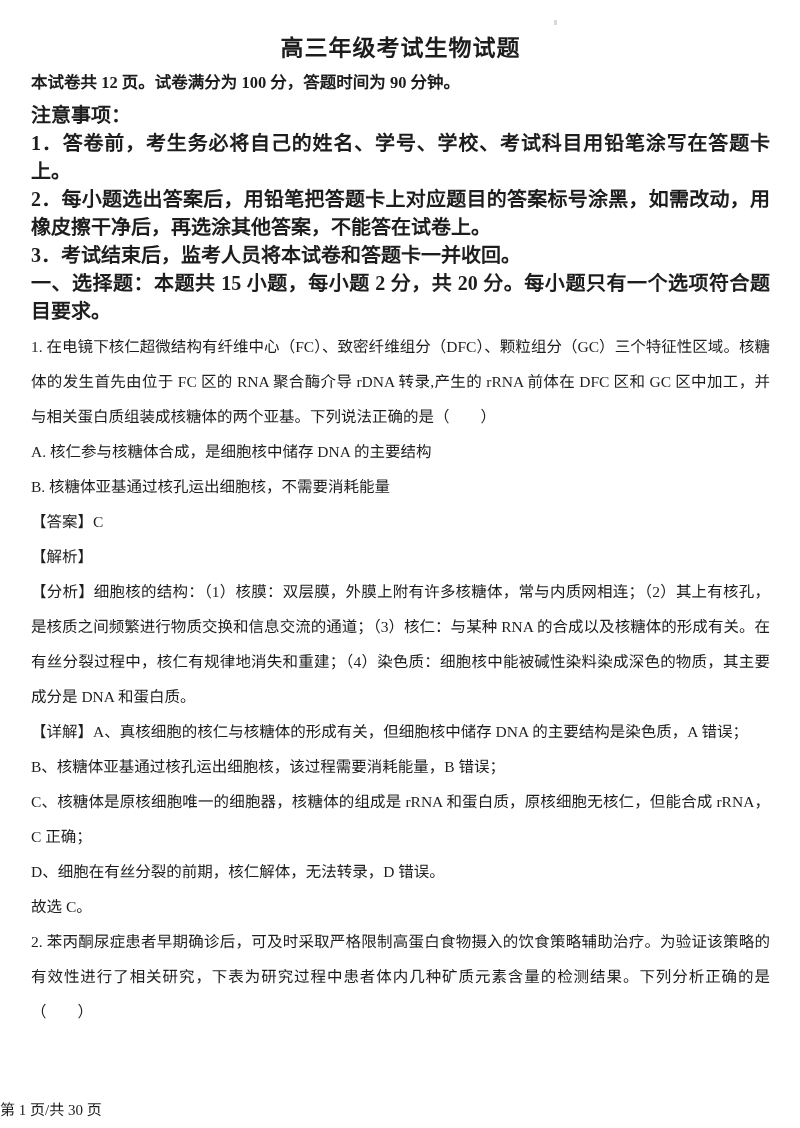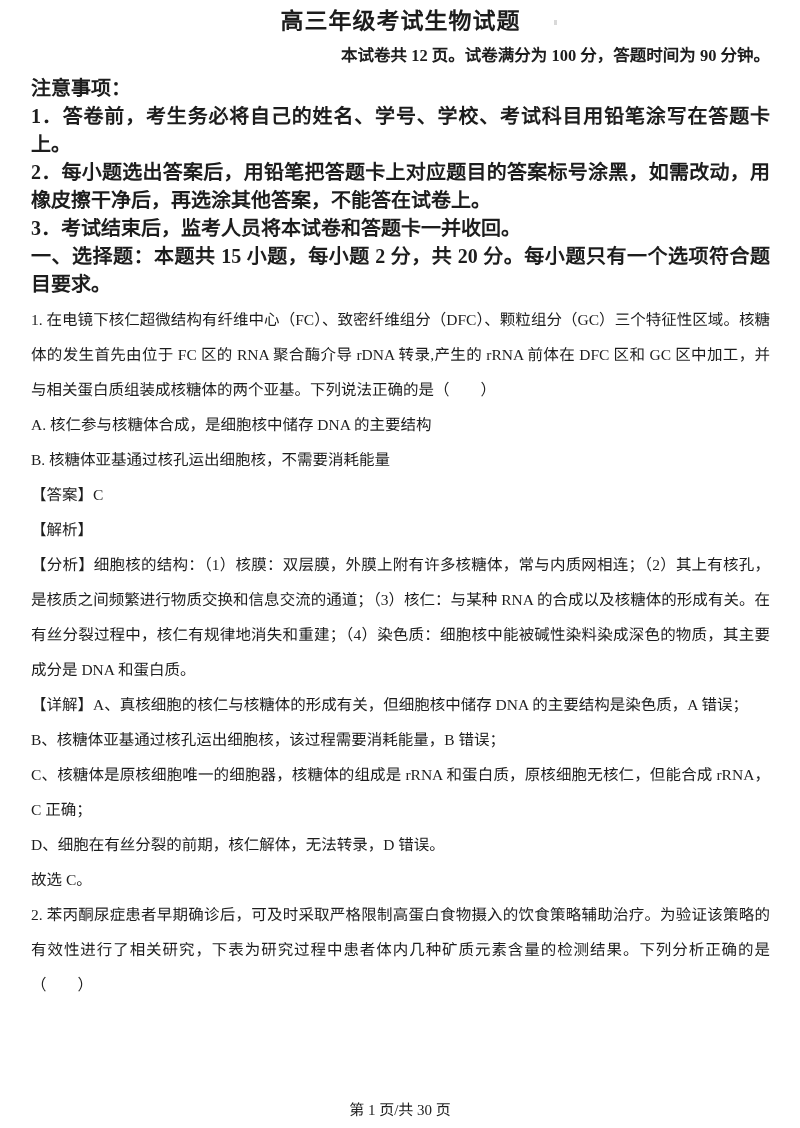--- a/index.html
+++ b/index.html
@@ -9,38 +9,38 @@
   }
   body {
     width: 800px;
     height: 1128px;
     position: relative;
     overflow: hidden;
     font-family: "Liberation Serif", "DejaVu Serif", serif;
     color: #1d1d1d;
   }
   .page {
-    padding: 8px 30px 0 31px;
+    padding: 35px 30px 0 31px;
   }
   .doc-title {
     text-align: center;
     font-size: 23px;
     font-weight: bold;
     line-height: 28px;
     margin: 0;
     letter-spacing: 1px;
   }
   .doc-date {
     font-size: 15px;
     font-weight: bold;
     line-height: 18px;
     margin-top: 21px;
   }
   .exam-info {
-    text-align: right;
+    text-align: left;
     font-size: 16.5px;
     font-weight: bold;
     line-height: 22px;
     margin-top: 9px;
   }
   .notices {
     margin-top: 7px;
   }
   .notices p, .section-heading {
     font-size: 20px;
@@ -65,21 +65,20 @@
     width: 3px;
     height: 5px;
     background: #b9b9b9;
     opacity: 0.55;
   }
   .footer {
     position: absolute;
     left: 0;
     top: 1100px;
     width: 800px;
-    text-align: center;
     font-size: 15px;
     line-height: 20px;
   }
 </style>
 </head>
 <body>
 
 <div class="speck"></div>
 
 <div class="page">

